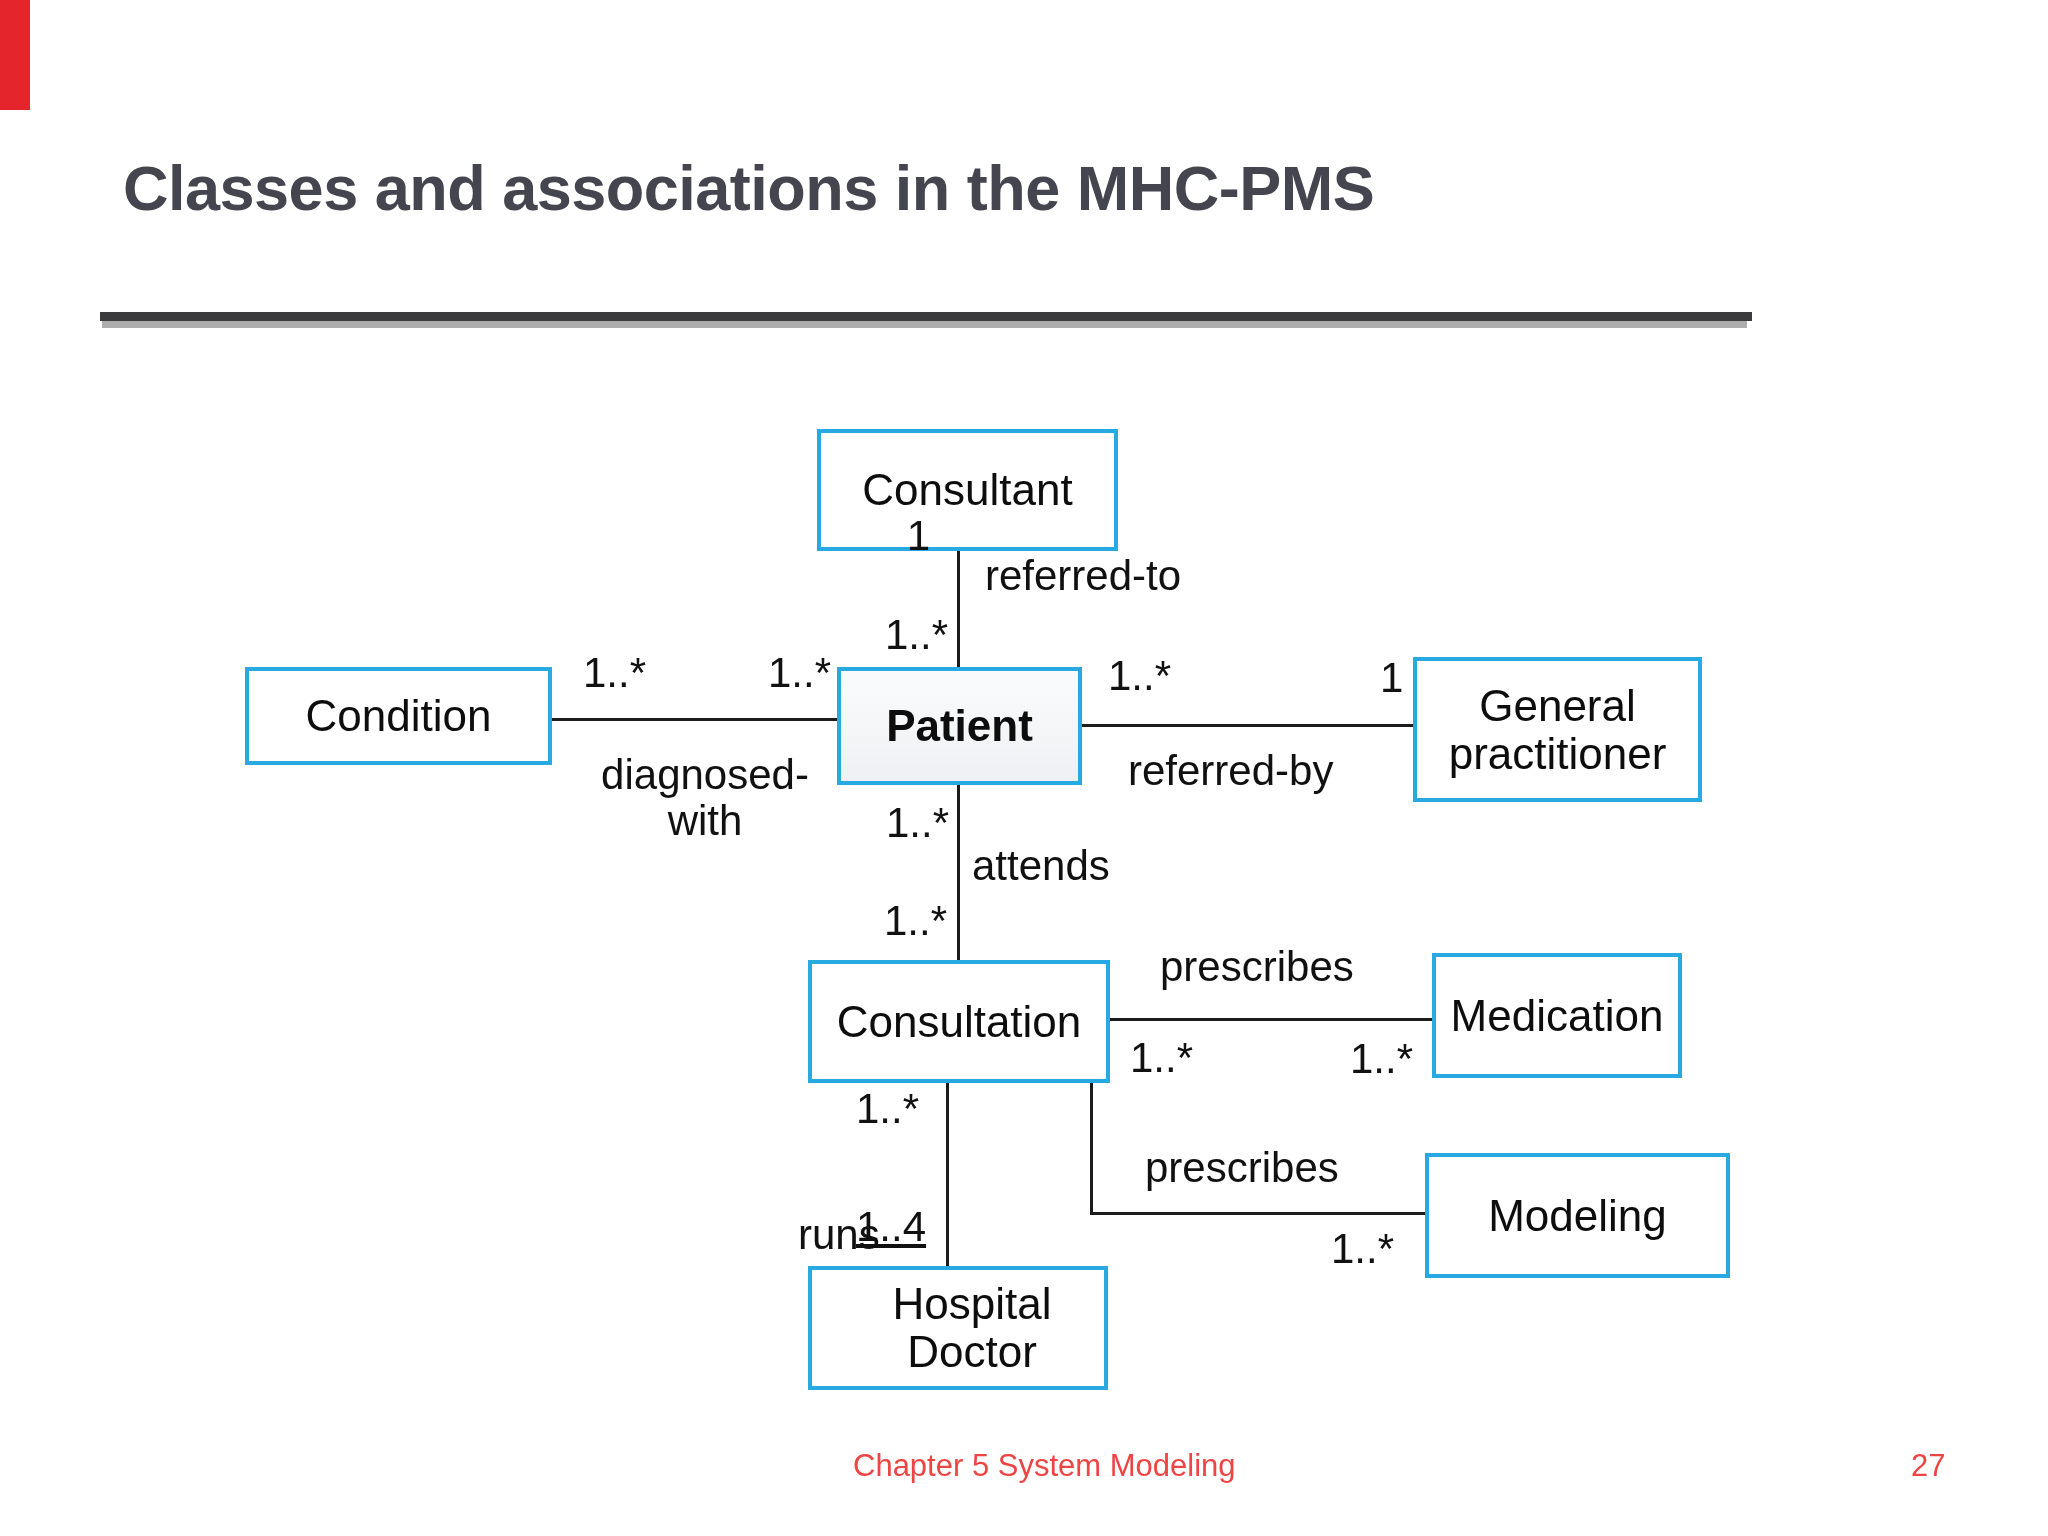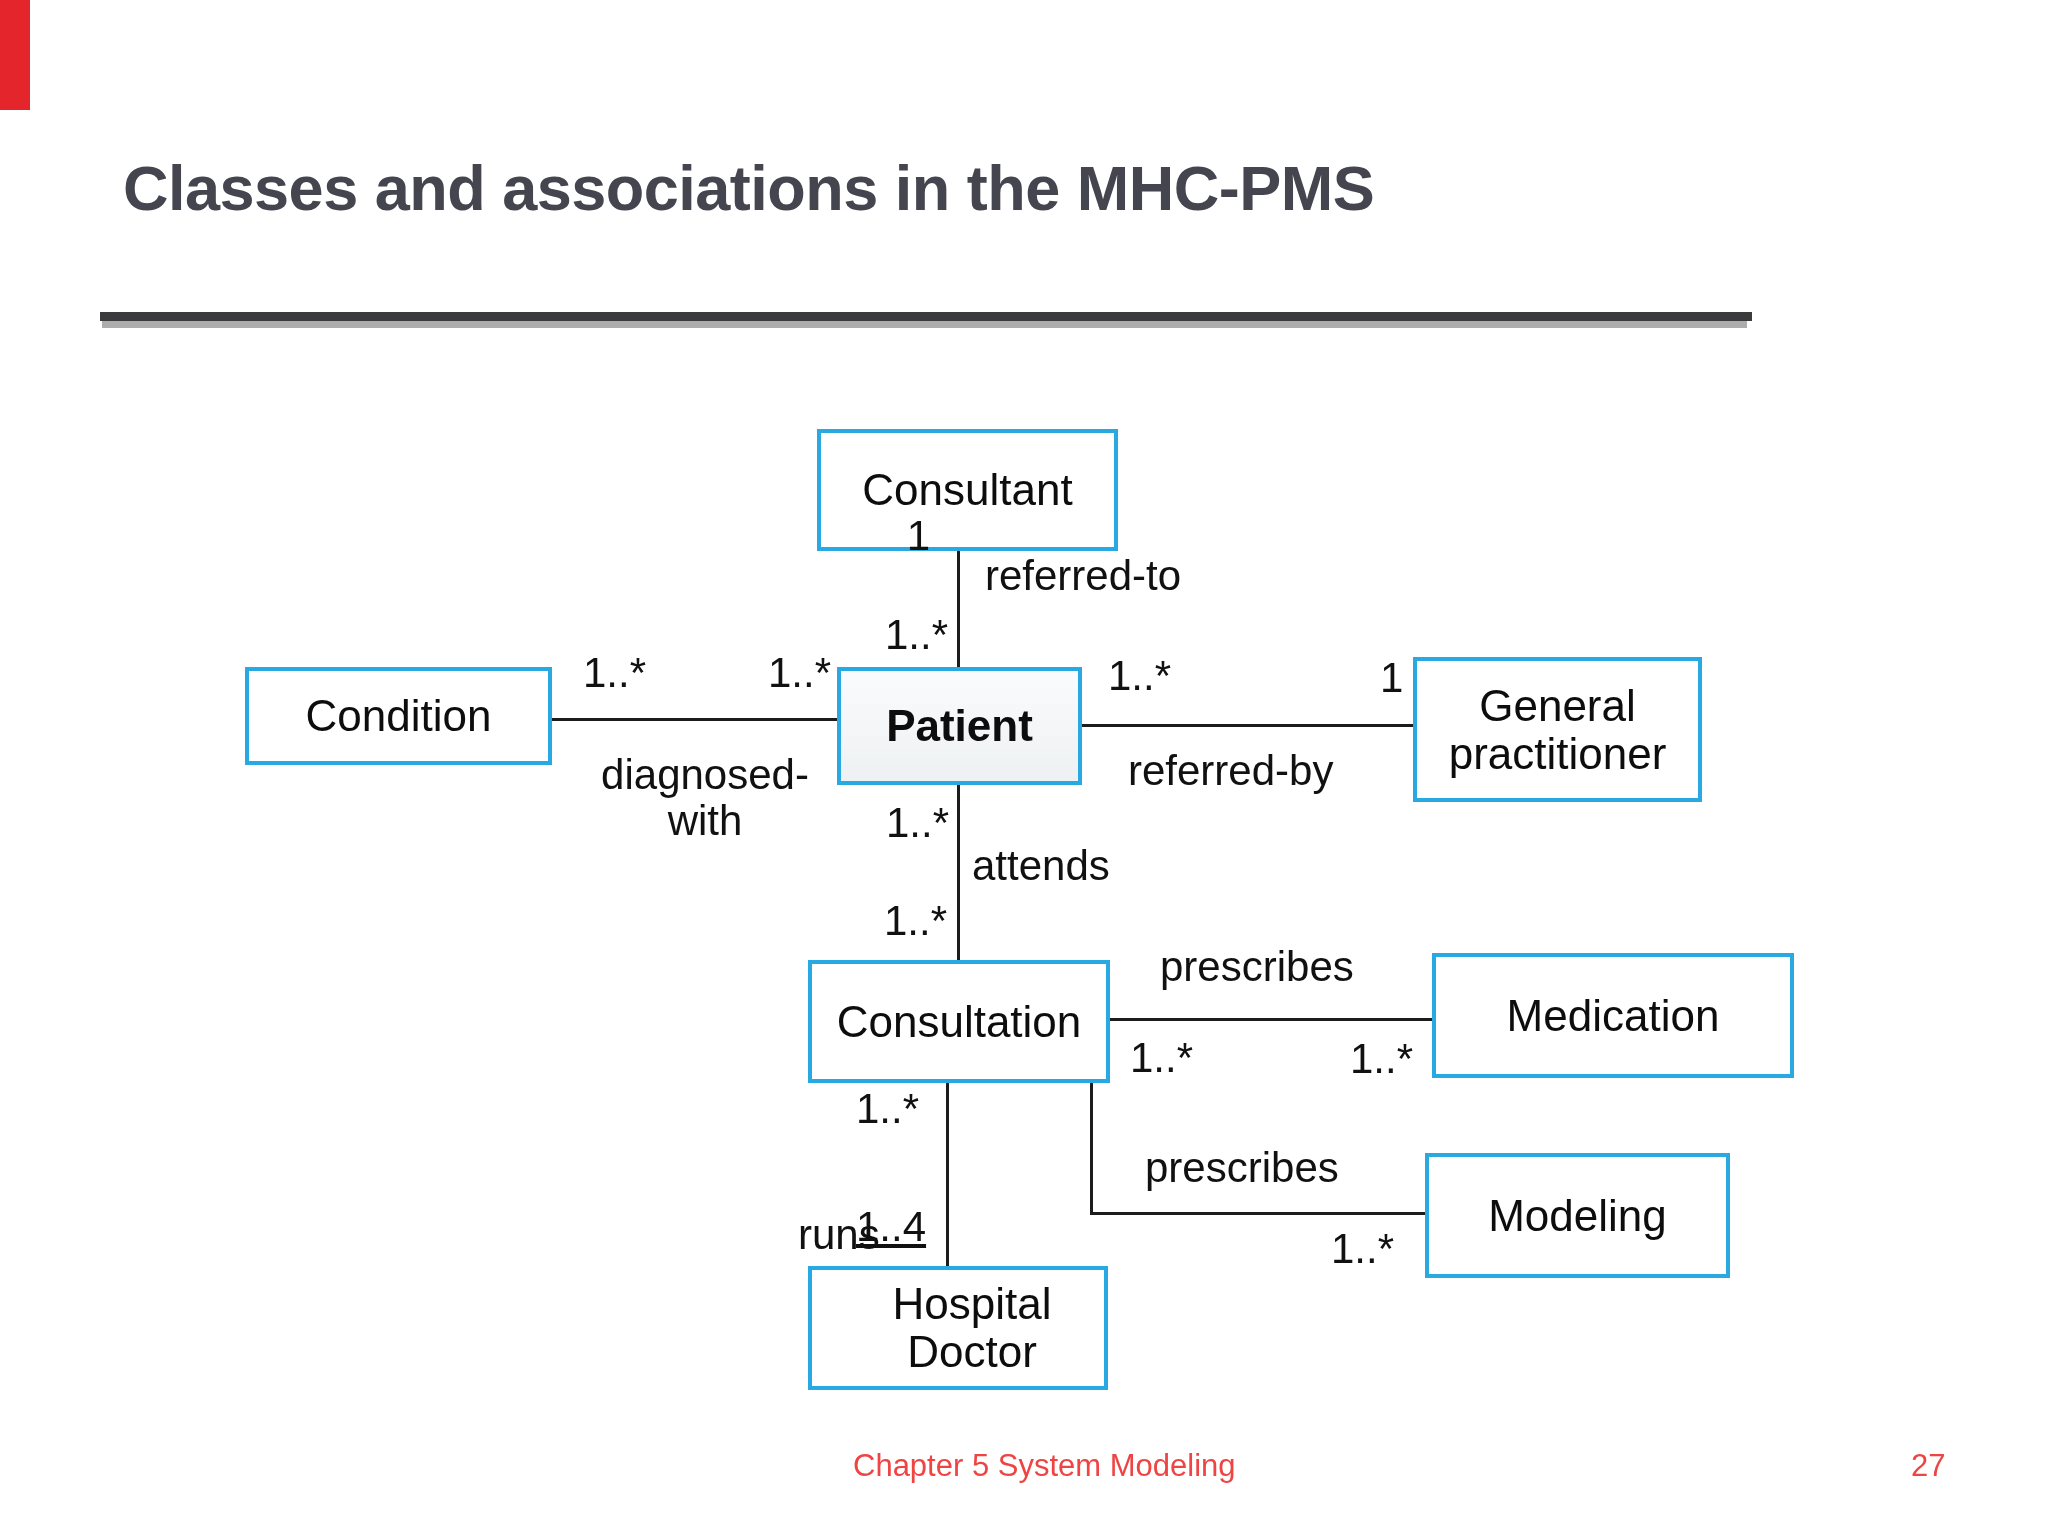--- a/index.html
+++ b/index.html
@@ -87,21 +87,21 @@
     <span>
       <span style="display:block;">General</span>
       <span style="display:block;">practitioner</span>
     </span>
   </div>
 
   <div class="uml-box" style="left:808px;top:960px;width:302px;height:123px;">
     <span>Consultation</span>
   </div>
 
-  <div class="uml-box" style="left:1432px;top:953px;width:362px;height:125px;">
+  <div class="uml-box" style="left:1432px;top:953px;width:250px;height:125px;">
     <span>Medication</span>
   </div>
 
   <div class="uml-box" style="left:1425px;top:1153px;width:305px;height:125px;">
     <span>Modeling</span>
   </div>
 
   <div class="uml-box" style="left:808px;top:1266px;width:300px;height:124px;padding-left:28px;">
     <span>
       <span style="display:block;">Hospital</span>

